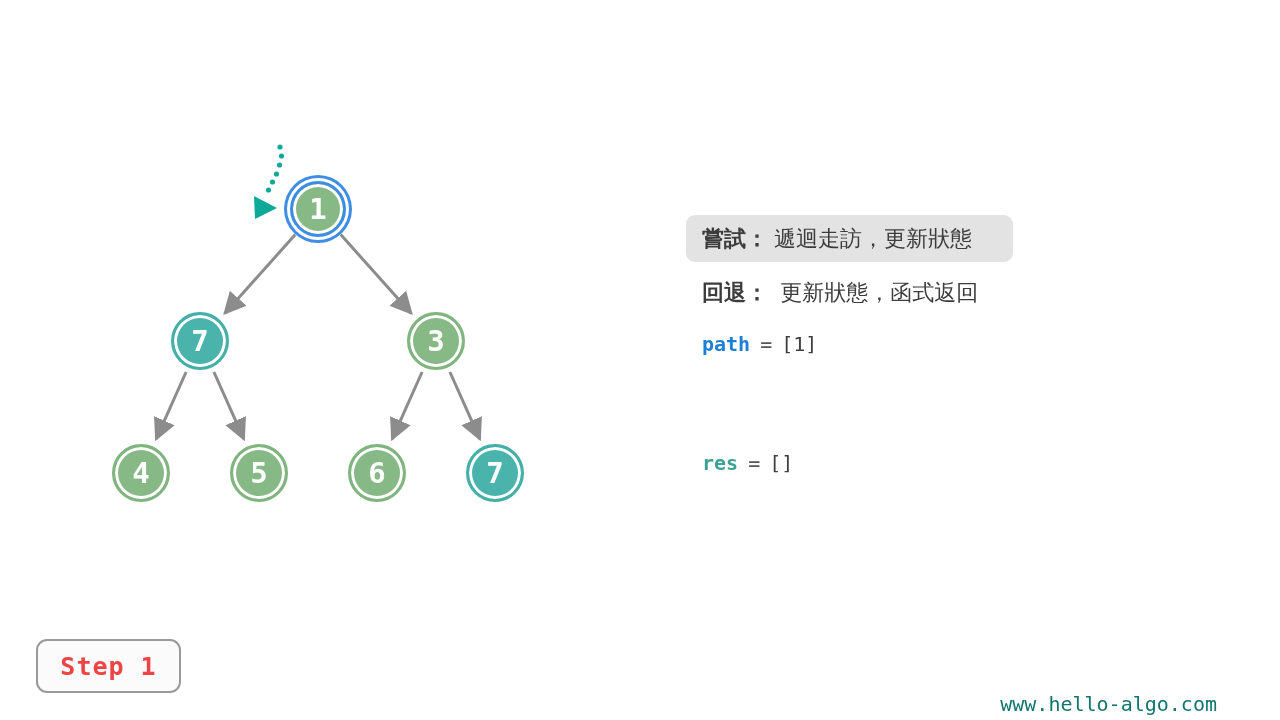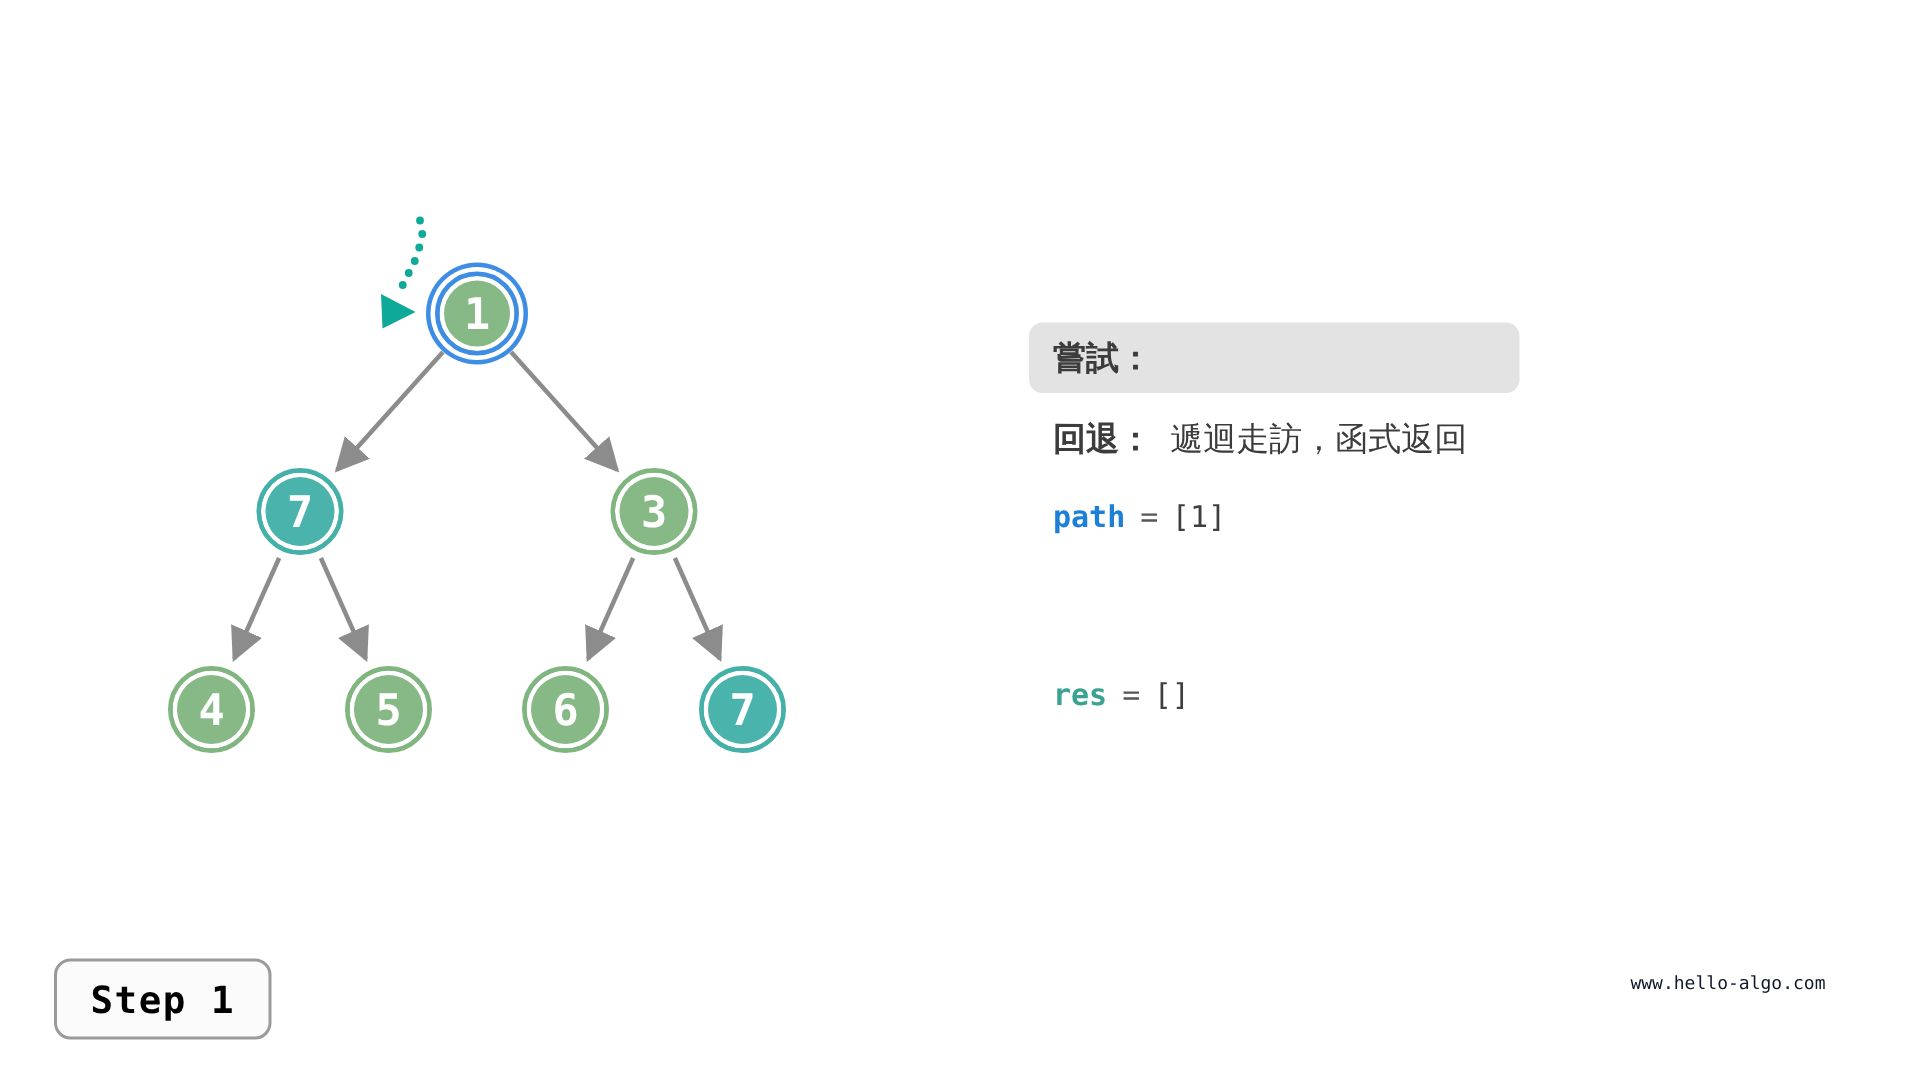--- a/index.html
+++ b/index.html
@@ -38,26 +38,26 @@
   .var-path { color: #1d80d8; font-weight: 700; }
   .var-res { color: #3ba193; font-weight: 700; margin-top: 24px; }
   .code-op { color: #565656; margin: 0 9px 0 10px; }
 
   
   .step-badge { position: absolute; left: 36px; top: 639px; width: 145px;
     height: 54px; background: #fbfbfb; border: 2px solid #9a9a9a;
     border-radius: 11px; display: flex; align-items: center;
     justify-content: center; }
   .step-badge span { font-family: "DejaVu Sans Mono", monospace;
-    font-size: 25px; font-weight: 700; color: #000000; letter-spacing: 1px; }
+    font-size: 25px; font-weight: 700; color: #ef4444; letter-spacing: 1px; }
 
   
-  .watermark { position: absolute; right: 63px; top: 648px;
-    font-family: "DejaVu Sans Mono", monospace; font-size: 12px;
-    color: #0f172a; }
+  .watermark { position: absolute; right: 63px; top: 692px;
+    font-family: "DejaVu Sans Mono", monospace; font-size: 20px;
+    color: #0f766e; }
 </style>
 </head>
 <body>
 
 <div class="stage">
 
   <svg class="tree-svg" width="640" height="720" viewBox="0 0 640 720">
     <defs>
       <marker id="arrow" viewBox="0 0 10 10" refX="9" refY="5" markerWidth="7.5" markerHeight="7.5" orient="auto-start-reverse">
         <path d="M0,0 L10,5 L0,10 z" fill="#8c8c8c"></path>
@@ -99,25 +99,26 @@
   </div>
   <div class="node green" style="left:348px;top:444px">
     <span>6</span>
   </div>
   <div class="node teal" style="left:466px;top:444px">
     <span>7</span>
   </div>
 
   <div class="panel-line try-box">
     <span class="bold-label">嘗試：</span>
+    <span>遞迴走訪，更新狀態</span>
   </div>
 
   <div class="panel-line backtrack-line">
     <span class="bold-label">回退：</span>
-    <span>遞迴走訪，函式返回</span>
+    <span>更新狀態，函式返回</span>
   </div>
 
   <div class="code-line path-line">
     <span class="var-path">path</span><span class="code-op">=</span><span>[1]</span>
   </div>
 
   <div class="code-line res-line">
     <span class="var-res">res</span><span class="code-op">=</span><span>[]</span>
   </div>
 

